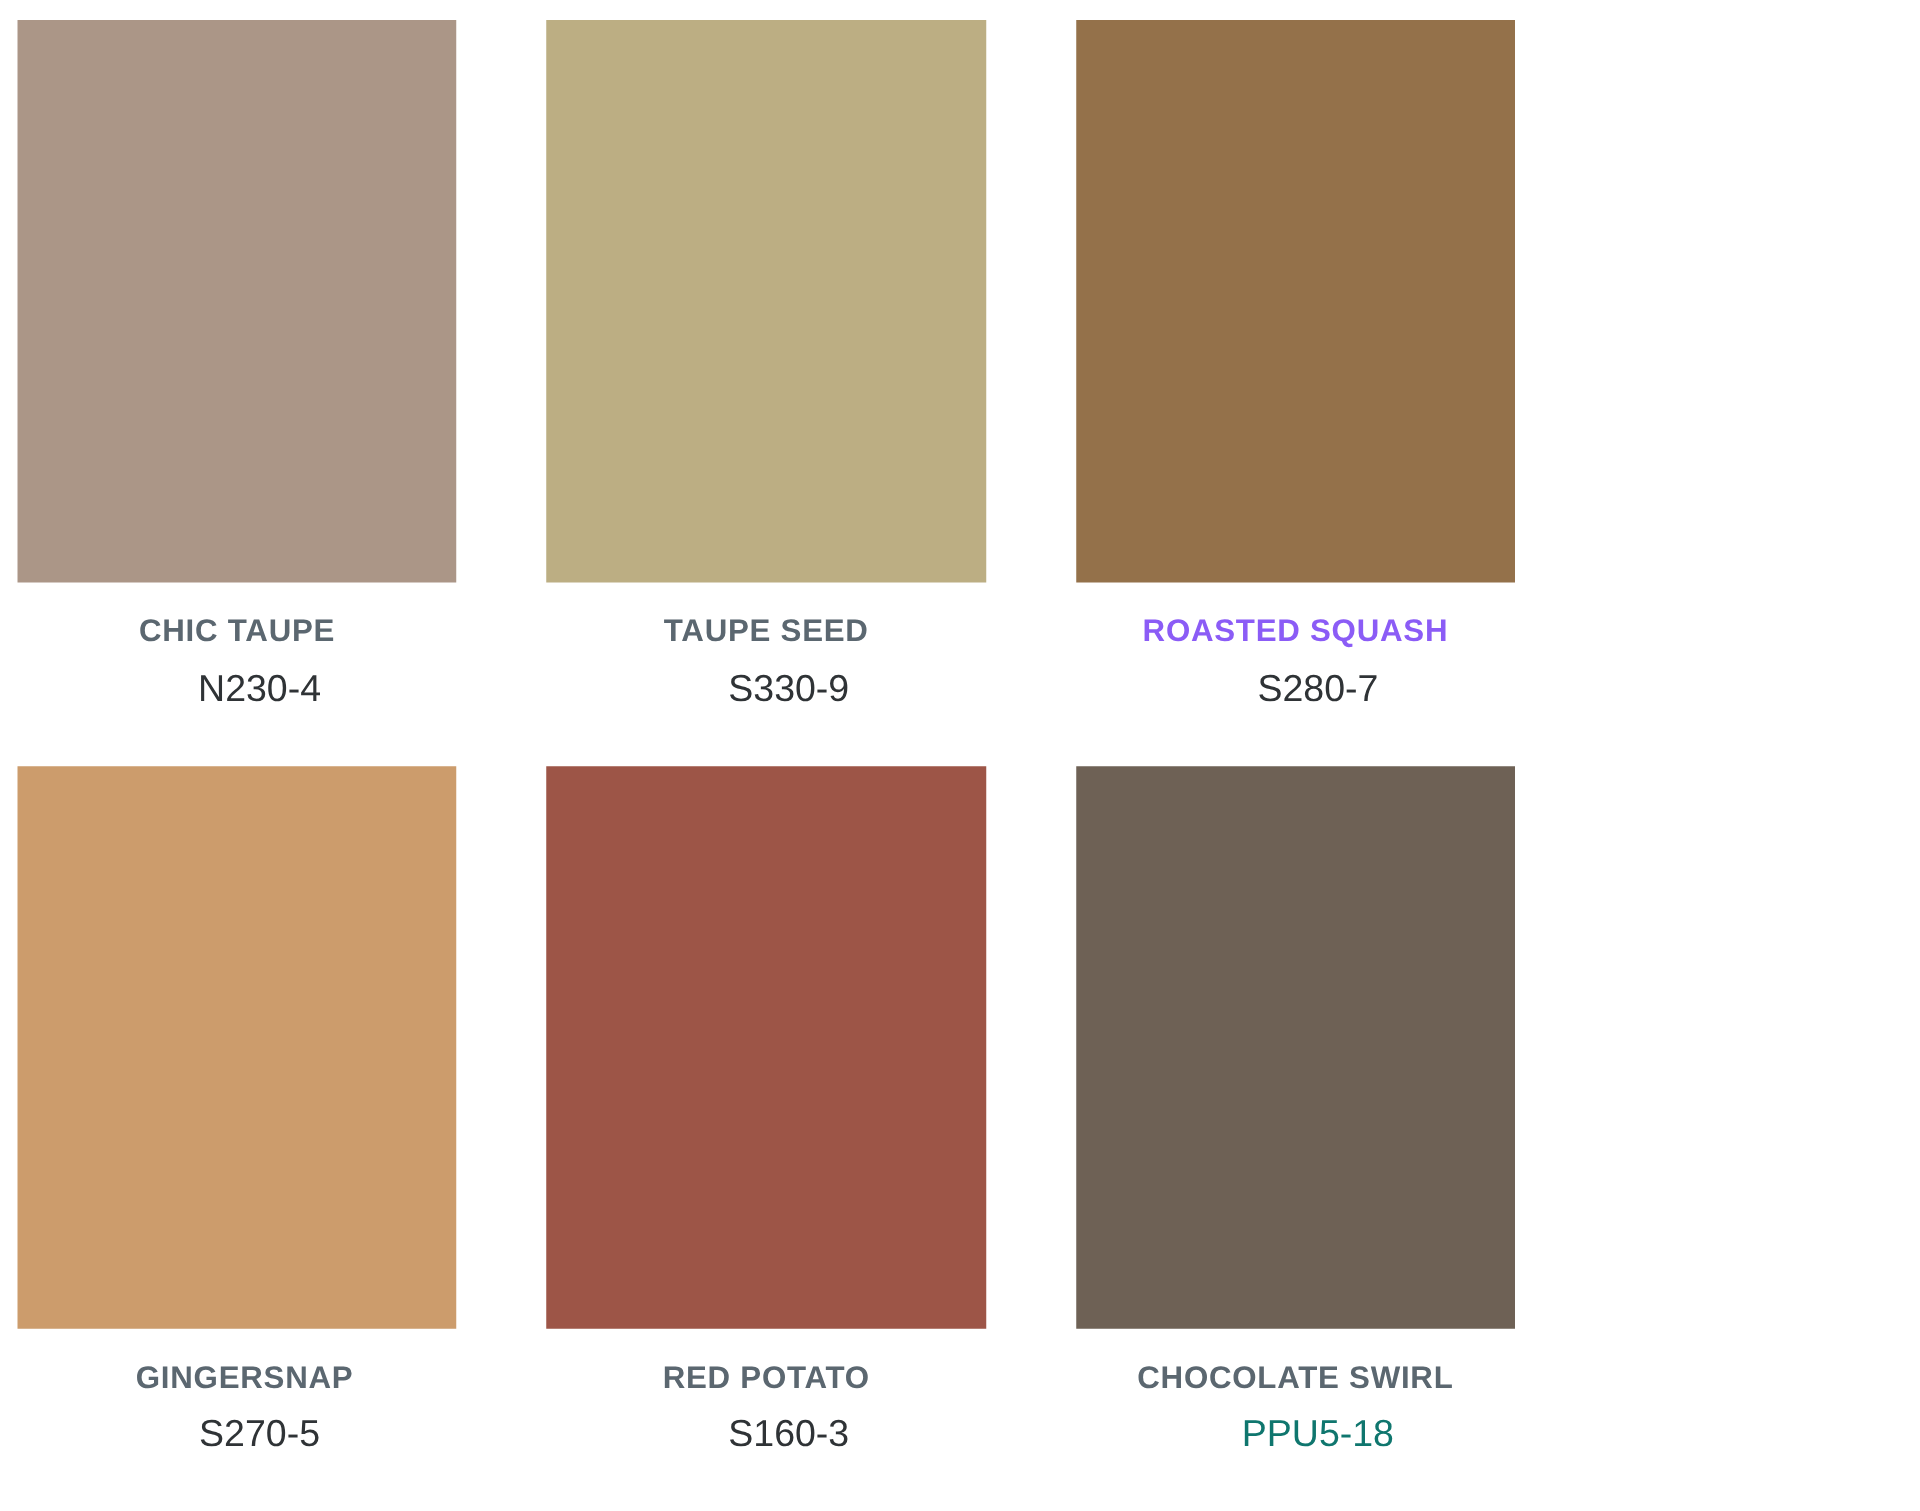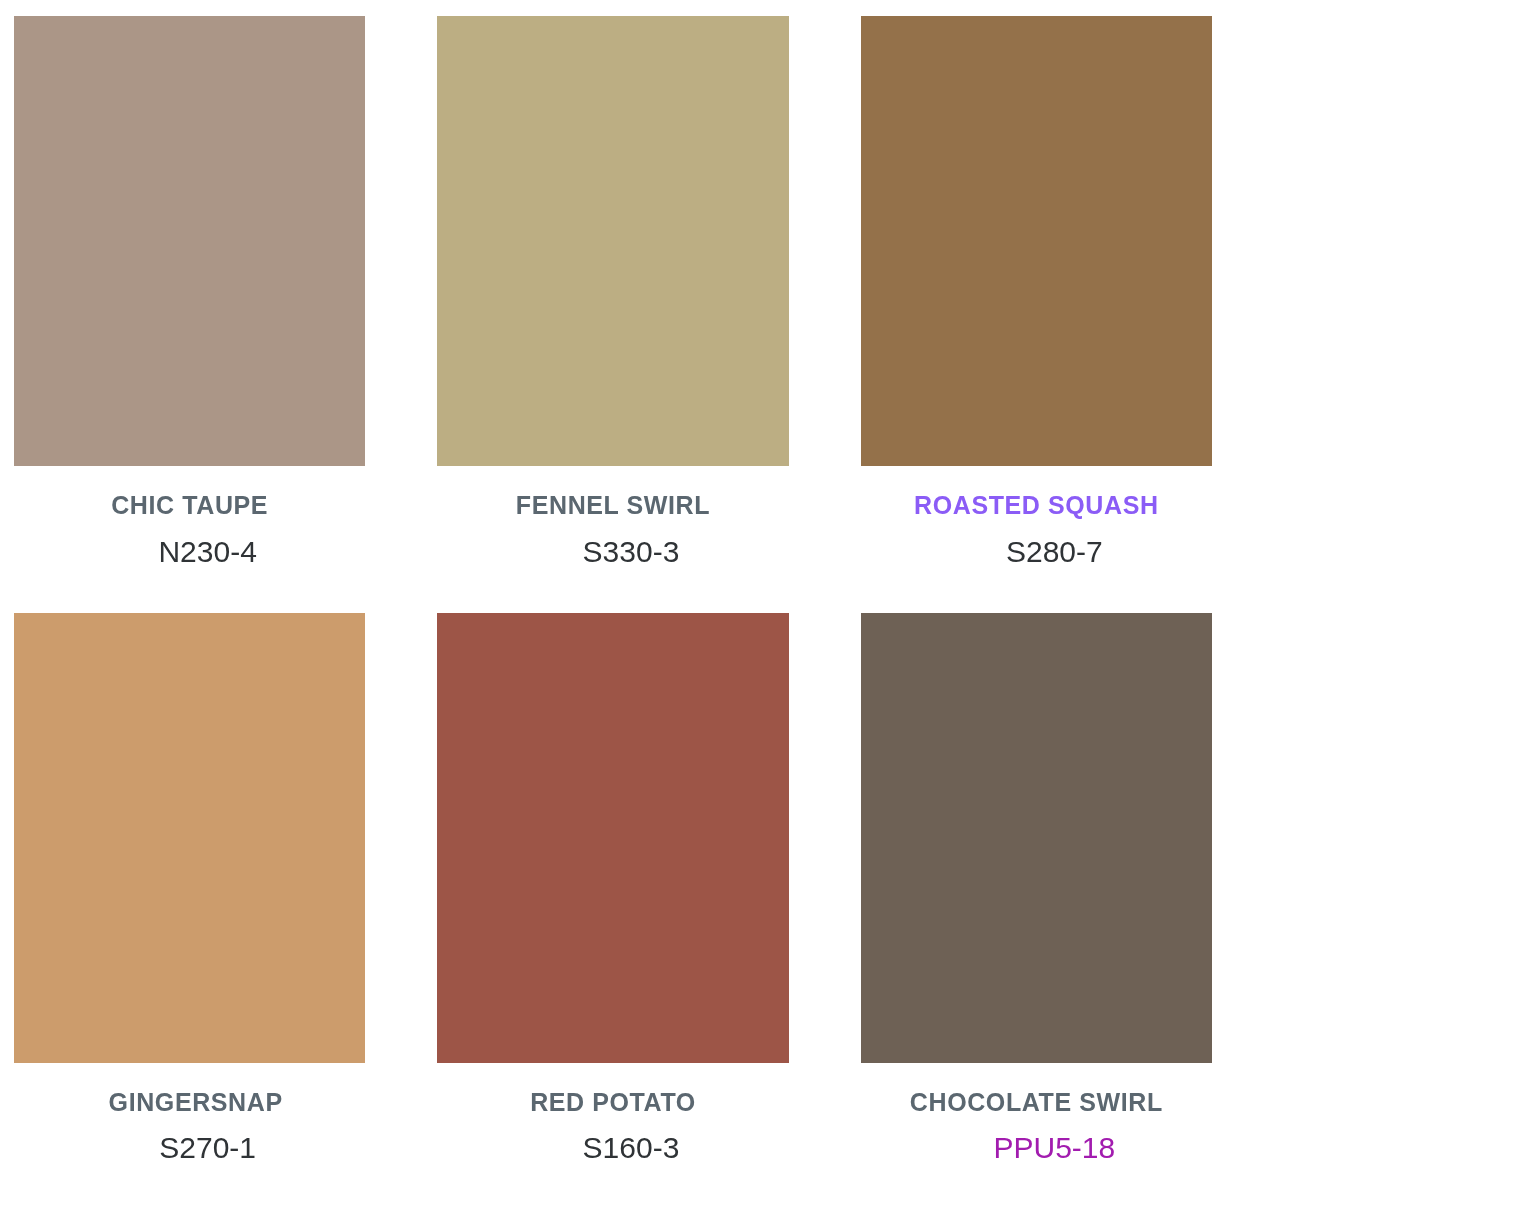--- a/index.html
+++ b/index.html
@@ -79,50 +79,50 @@
     <div class="swatch-chip" style="background-color: rgb(171, 150, 135);"></div>
     <div class="swatch-caption">
       <div class="swatch-name" style="color: rgb(91, 103, 112);">CHIC TAUPE</div>
       <div class="swatch-code" style="color: rgb(47, 51, 54);">N230-4</div>
     </div>
   </div>
 
   <div class="swatch-card">
     <div class="swatch-chip" style="background-color: rgb(188, 174, 131);"></div>
     <div class="swatch-caption">
-      <div class="swatch-name" style="color: rgb(91, 103, 112);">FENNEL SWIRL</div>
-      <div class="swatch-code" style="color: rgb(47, 51, 54);">S330-3</div>
+      <div class="swatch-name" style="color: rgb(91, 103, 112);">TAUPE SEED</div>
+      <div class="swatch-code" style="color: rgb(47, 51, 54);">S330-9</div>
     </div>
   </div>
 
   <div class="swatch-card">
     <div class="swatch-chip" style="background-color: rgb(148, 113, 74);"></div>
     <div class="swatch-caption">
       <div class="swatch-name" style="color: #8b5cf6;">ROASTED SQUASH</div>
       <div class="swatch-code" style="color: rgb(47, 51, 54);">S280-7</div>
     </div>
   </div>
 
   <div class="swatch-card">
     <div class="swatch-chip" style="background-color: rgb(204, 156, 108);"></div>
     <div class="swatch-caption">
       <div class="swatch-name" style="color: rgb(91, 103, 112); margin-left: 12px;">GINGERSNAP</div>
-      <div class="swatch-code" style="color: rgb(47, 51, 54);">S270-1</div>
+      <div class="swatch-code" style="color: rgb(47, 51, 54);">S270-5</div>
     </div>
   </div>
 
   <div class="swatch-card">
     <div class="swatch-chip" style="background-color: rgb(157, 85, 71);"></div>
     <div class="swatch-caption">
       <div class="swatch-name" style="color: rgb(91, 103, 112);">RED POTATO</div>
       <div class="swatch-code" style="color: rgb(47, 51, 54);">S160-3</div>
     </div>
   </div>
 
   <div class="swatch-card">
     <div class="swatch-chip" style="background-color: rgb(110, 97, 85);"></div>
     <div class="swatch-caption">
       <div class="swatch-name" style="color: rgb(91, 103, 112);">CHOCOLATE SWIRL</div>
-      <div class="swatch-code" style="color: #a21caf;">PPU5-18</div>
+      <div class="swatch-code" style="color: #0f766e;">PPU5-18</div>
     </div>
   </div>
 
 </div>
 
 </body></html>

